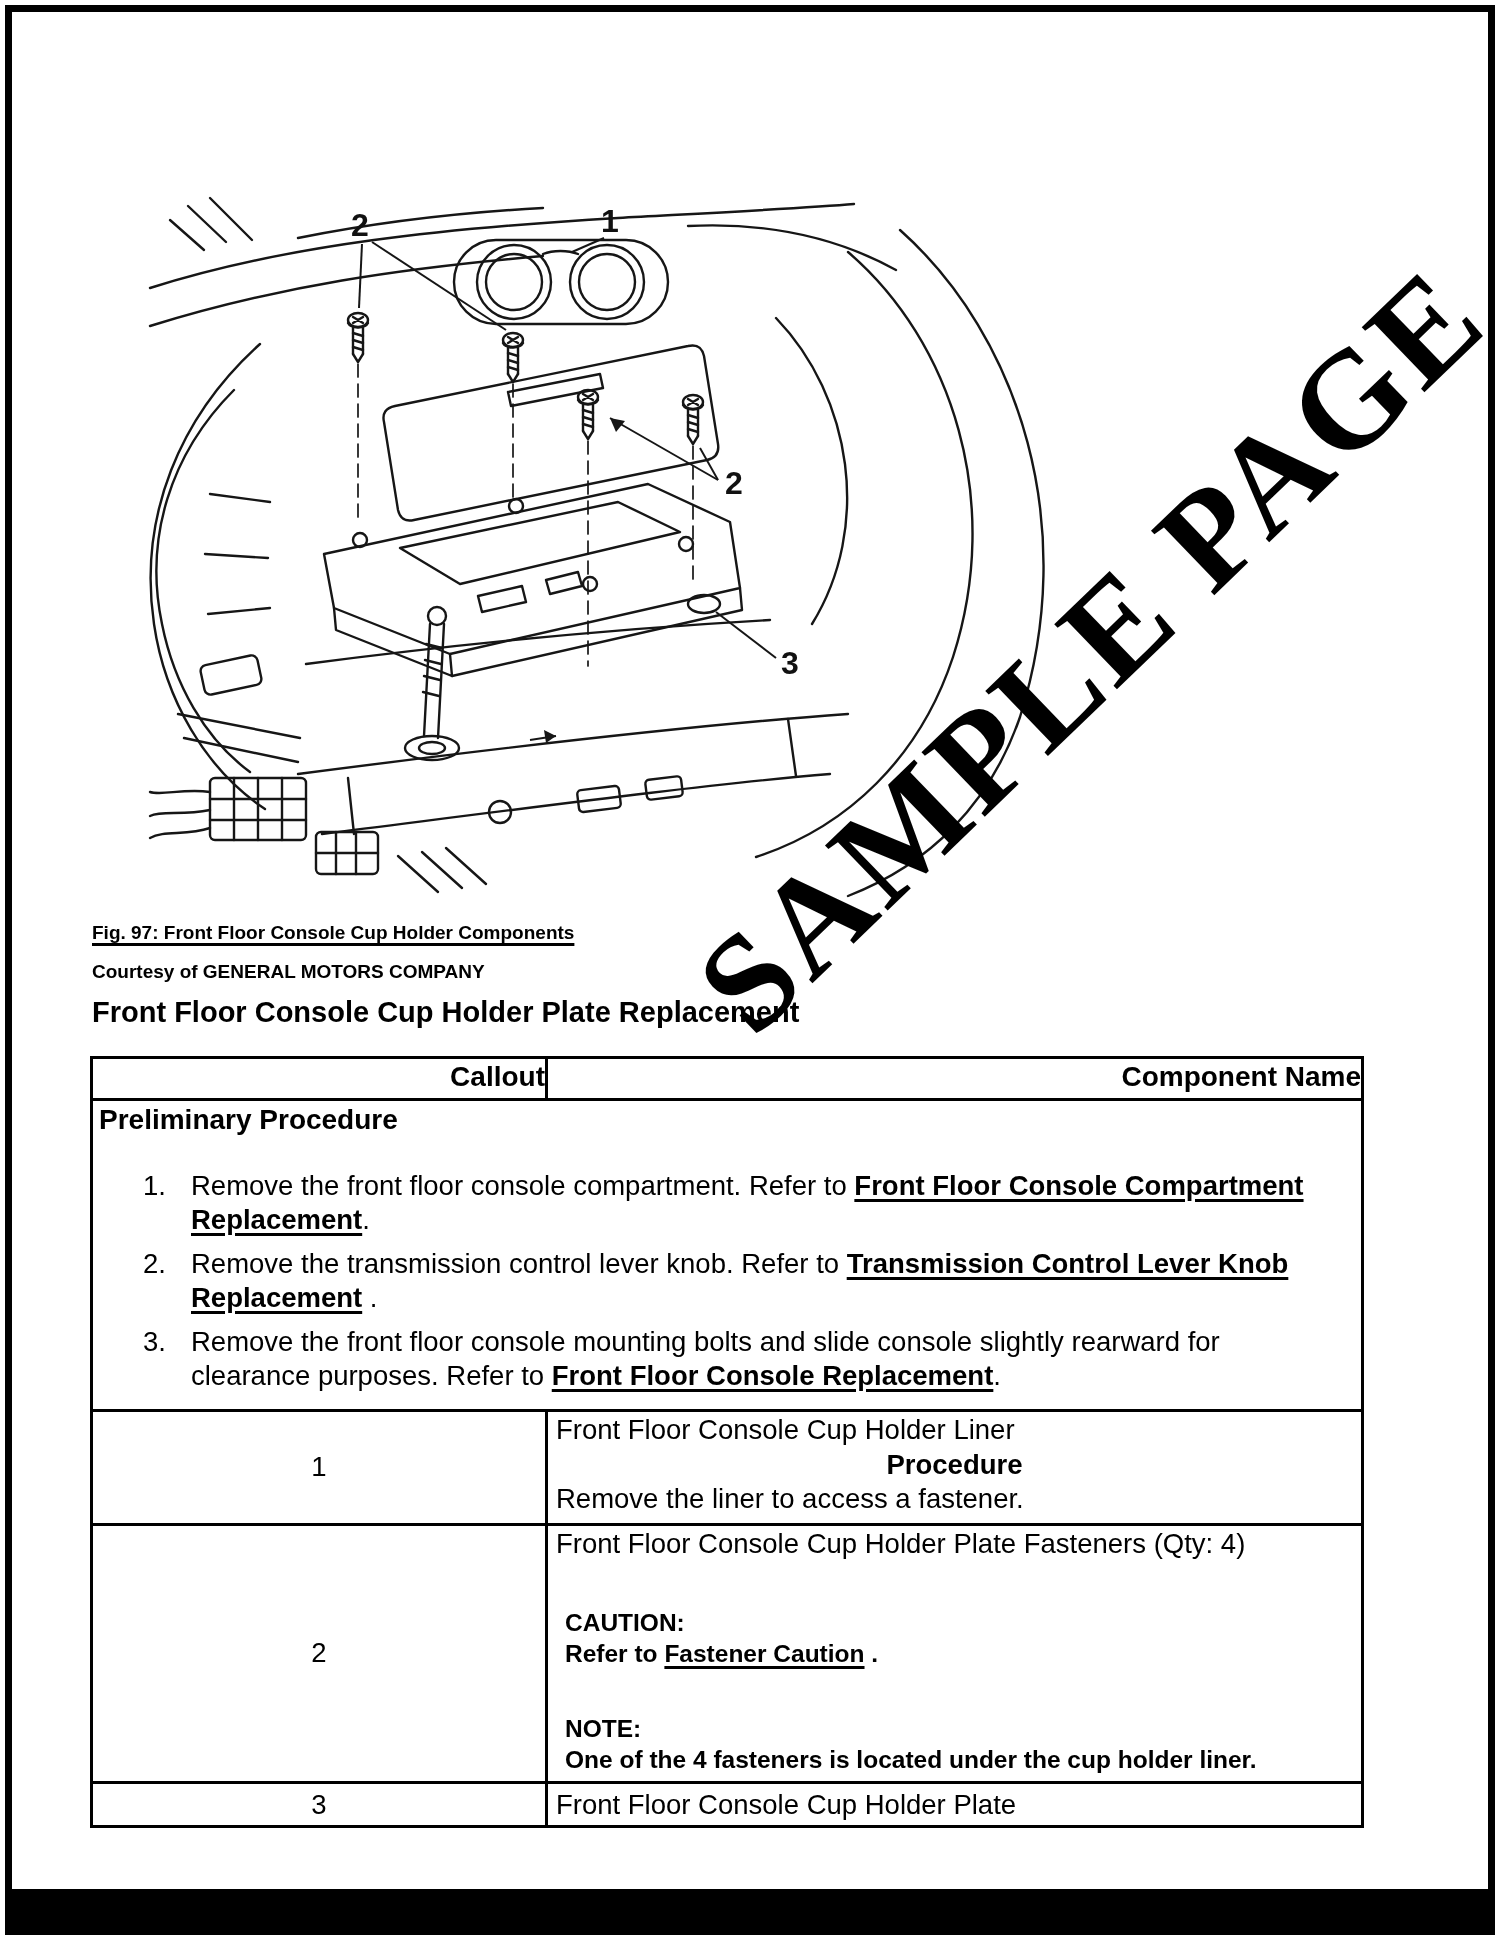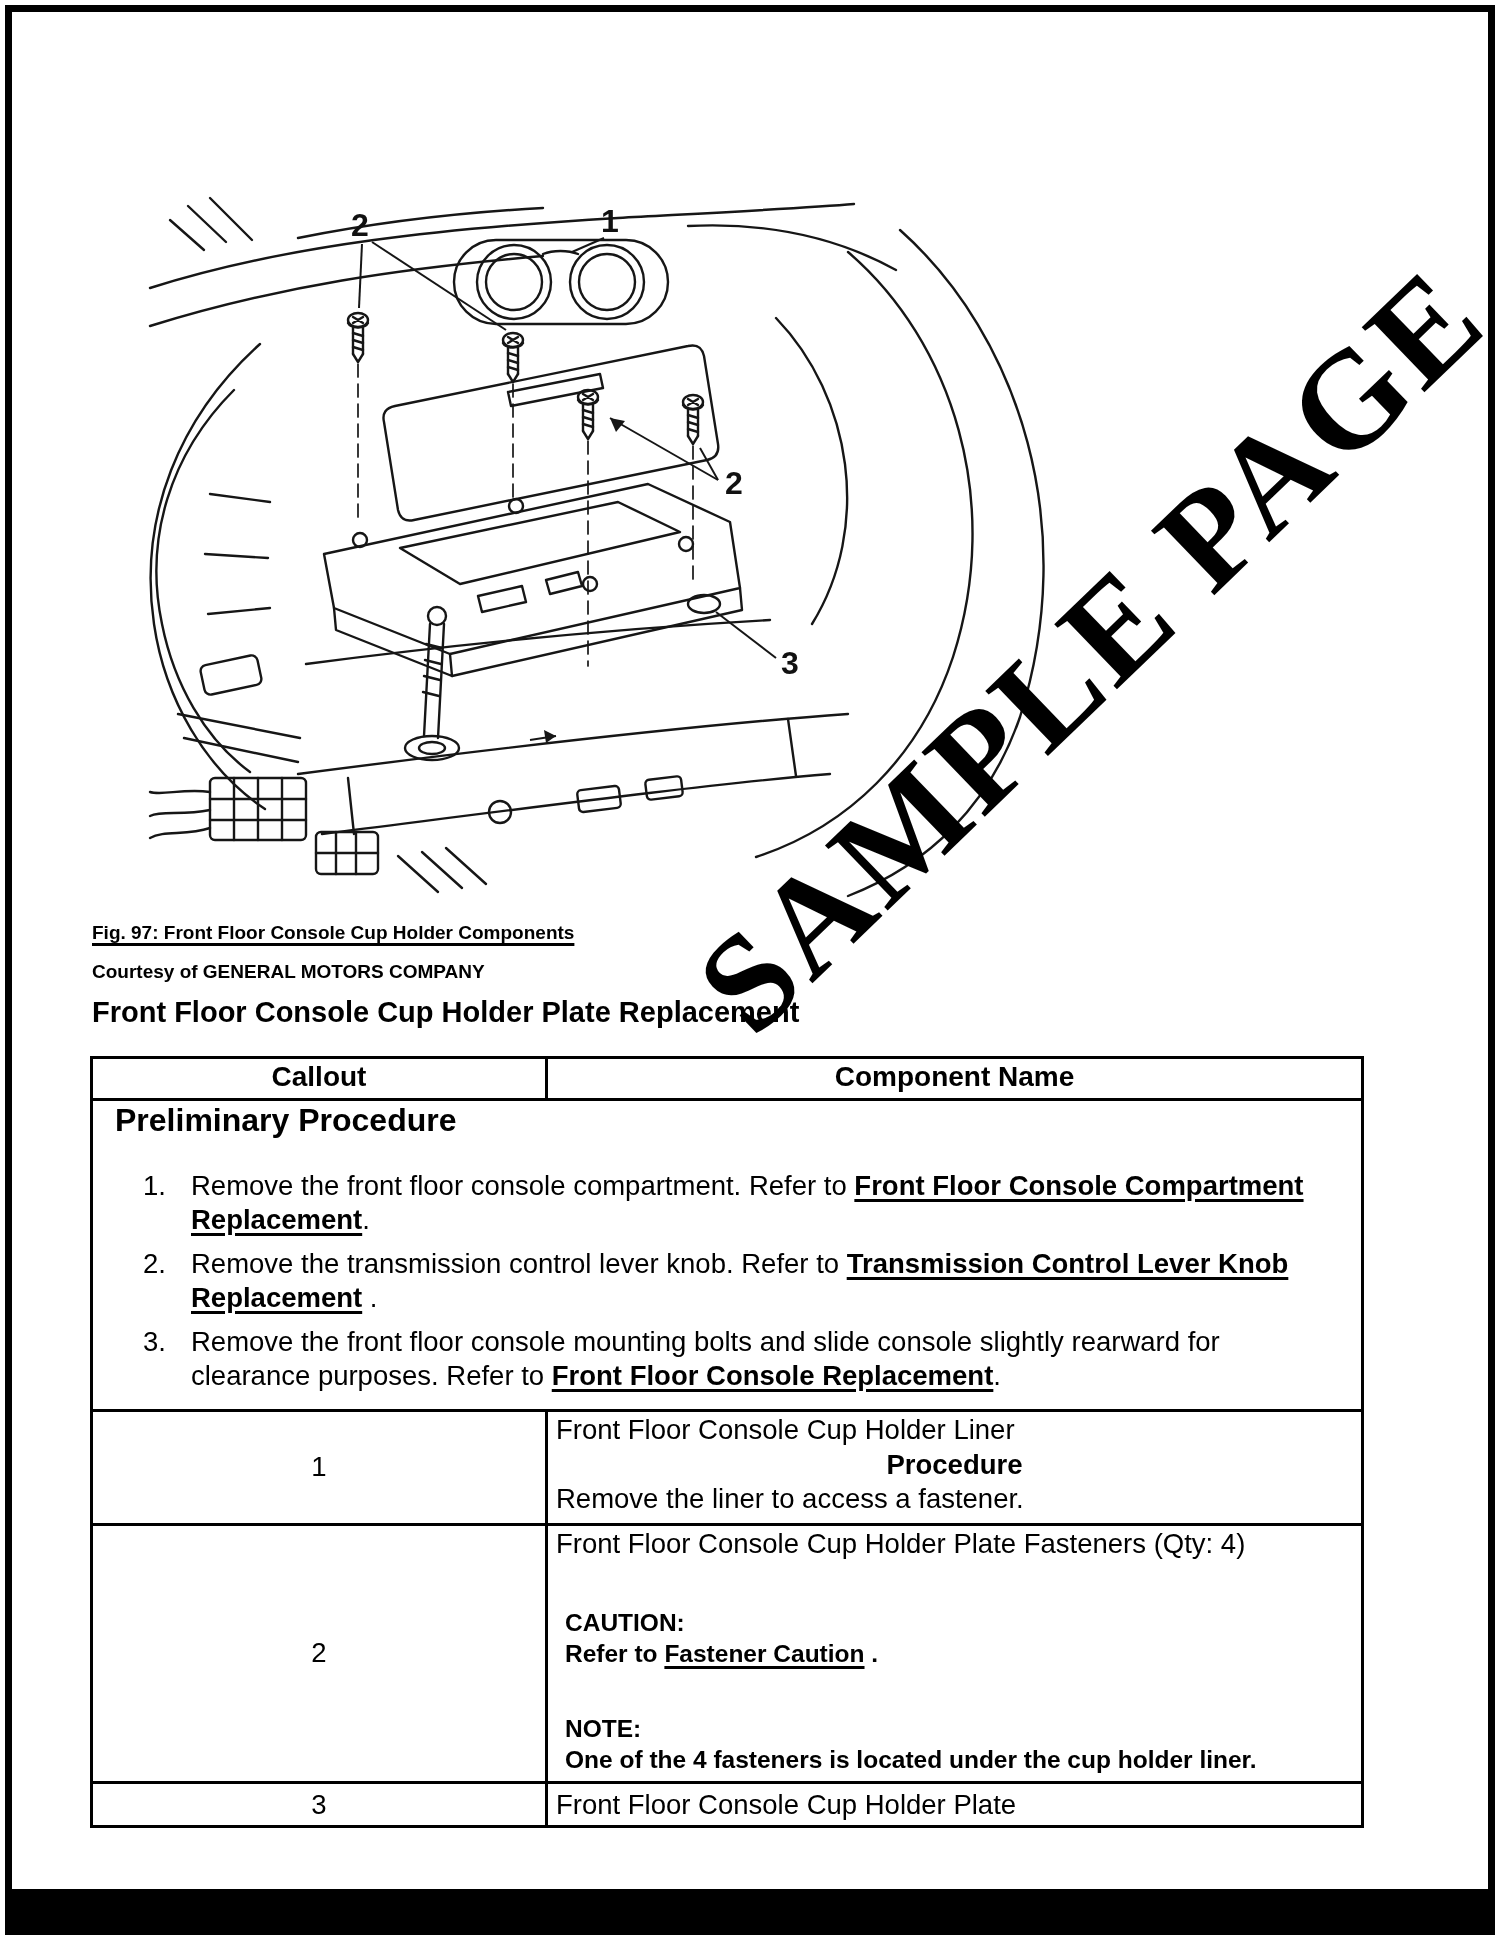--- a/index.html
+++ b/index.html
@@ -21,23 +21,23 @@
   }
 
   .caption-block { position:absolute; left:92px; top:913px; font-size:19px; font-weight:700; line-height:39px; z-index:2; }
   .u-line { text-decoration:underline; text-underline-offset:4px; text-decoration-thickness:2.5px; }
 
   .section-title { position:absolute; left:92px; top:996px; font-size:29px; font-weight:700; z-index:2; }
 
   .doc-table { position:absolute; left:90px; top:1056px; width:1274px; z-index:2; }
   table { border-collapse:collapse; width:100%; table-layout:fixed; }
   th, td { border:3px solid #000; }
-  th { font-size:28px; font-weight:700; text-align:center; padding:2px 0 5px; }
+  th { font-size:28px; font-weight:700; text-align:right; padding:2px 0 5px; }
   .prelim-cell { padding:2px 10px 16px 6px; font-size:27.5px; line-height:34px; vertical-align:top; }
-  .prelim-title { font-weight:700; font-size:32px;margin-left:16px; }
+  .prelim-title { font-weight:700; font-size:28px; }
   .steps { margin-top:32px; padding-left:44px; display:flex; flex-direction:column; gap:10px; }
   .step { display:flex; }
   .step-num { flex:0 0 48px; }
   .step-text { flex:1; padding-right:26px; }
   .ref-link { font-weight:700; text-decoration:underline; text-underline-offset:4px; text-decoration-thickness:2.5px; color:#000; cursor:pointer; }
 
   .callout-cell { text-align:center; vertical-align:middle; font-size:27.5px; }
   .comp-cell { padding:1px 8px 6px; font-size:27.5px; line-height:34.5px; vertical-align:top; }
   .comp-cell-mid { padding:1px 8px; font-size:27.5px; vertical-align:middle; }
   .bold { font-weight:700;text-align:center; }

